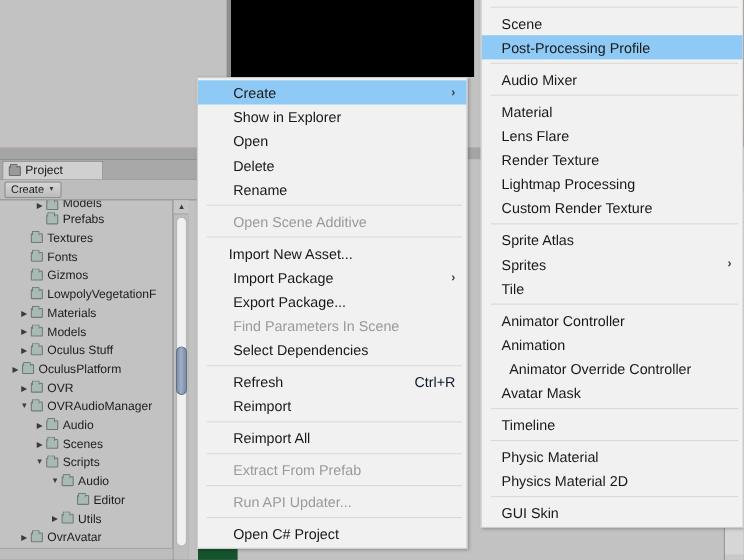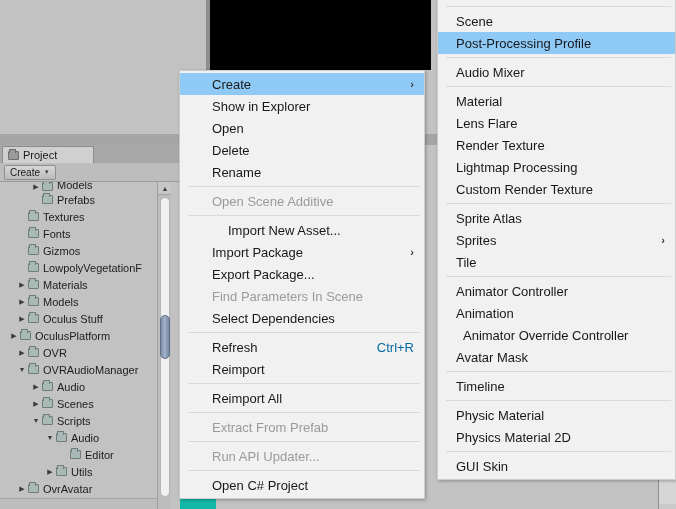--- a/index.html
+++ b/index.html
@@ -45,21 +45,21 @@
     font-size: 9px; color: #4a4a4a; line-height: 1;
   }
   .right-strip .track {
     width: 100%; height: 40px; background: #e8e8e8; border-bottom: 1px solid #b0b0b0;
   }
   .right-strip .rest { width: 100%; height: 290px; background: #d6d6d6; }
 
   
   .project-panel {
     position: absolute; left: 0; top: 145px; width: 216px; height: 364px;
-    background: #14b8a6;
+    background: #14532d;
   }
   .panel-tabbar {
     position: relative; height: 18px; width: 180px; background: #a8a8a8;
   }
   .panel-tab {
     position: absolute; left: 2px; top: 1px; width: 92px; height: 17px;
     background: #d0d0d0;
     border: 1px solid #8c8c8c; border-bottom: none;
     border-radius: 2px 2px 0 0;
     display: flex; align-items: center; gap: 4px; padding-left: 5px;
@@ -144,21 +144,21 @@
     padding: 2px 0;
   }
   .menu-item {
     position: relative; height: 22px; display: flex; align-items: center;
     font-size: 13px; color: #18181a; padding-left: 32px; padding-right: 10px;
     white-space: nowrap;
   }
   .menu-item.disabled { color: #9a9a9a; }
   .menu-item.selected { background: #8ecaf5; }
   .menu-item .shortcut {
-    margin-left: auto; font-size: 13px; color: #0369a1; padding-left: 28px;
+    margin-left: auto; font-size: 13px; color: #0f172a; padding-left: 28px;
   }
   .menu-item .submenu-arrow {
     margin-left: auto; font-size: 11px; color: #3b3b3b; font-weight: bold;
   }
   .menu-sep {
     height: 1px; background: #d9d9d9; margin: 3px 4px 3px 8px;
   }
 
   #ctx-menu { left: 179px; top: 70px; width: 246px; }
   #ctx-menu .menu-item { padding-left: 32px; }
@@ -329,21 +329,21 @@
         <span>Delete</span>
       </div>
       <div class="menu-item" style="padding-left: 32px;">
         <span>Rename</span>
       </div>
       <div class="menu-sep"></div>
       <div class="menu-item disabled" style="padding-left: 32px;">
         <span>Open Scene Additive</span>
       </div>
       <div class="menu-sep"></div>
-      <div class="menu-item" style="padding-left: 48px;">
+      <div class="menu-item" style="padding-left: 28px;">
         <span>Import New Asset...</span>
       </div>
       <div class="menu-item" style="padding-left: 32px;">
         <span>Import Package</span>
         <span class="submenu-arrow">›</span>
       </div>
       <div class="menu-item" style="padding-left: 32px;">
         <span>Export Package...</span>
       </div>
       <div class="menu-item disabled" style="padding-left: 32px;">

